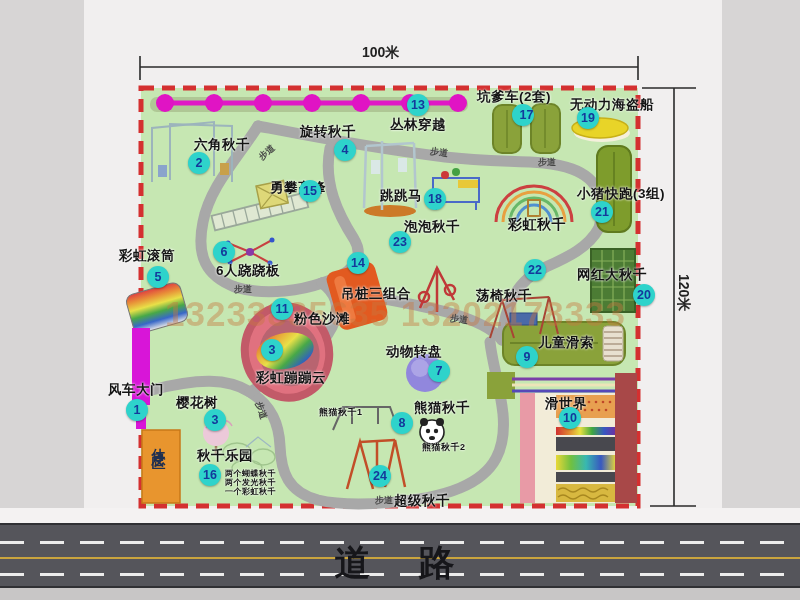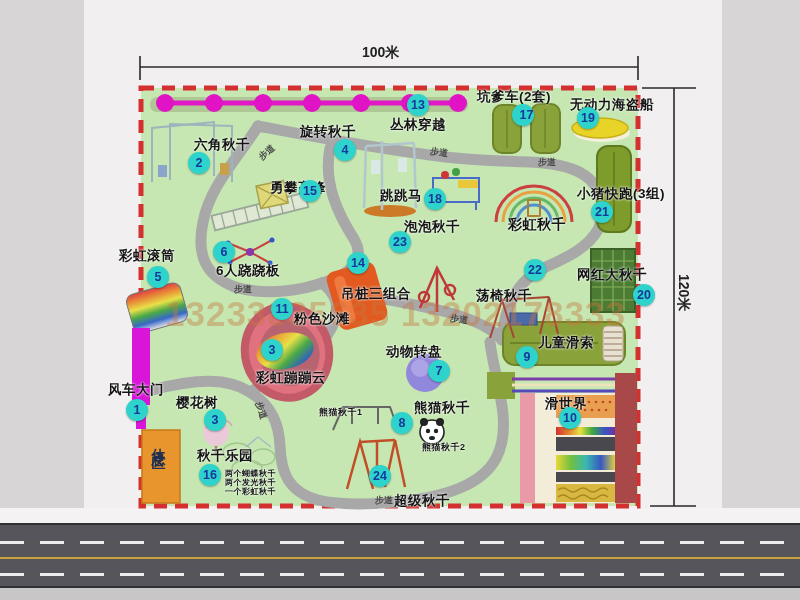--- a/index.html
+++ b/index.html
@@ -418,14 +418,15 @@
 
   <div class="rest-area-text">休息区</div>
 
   <div class="dim-top">100米</div>
   <div class="dim-right">120米</div>
 
   <div class="road">
     <div class="lane-dash top"></div>
     <div class="center-line"></div>
     <div class="lane-dash bottom"></div>
+    <span class="road-label">道　路</span>
   </div>
 </div>
 
 </body></html>

